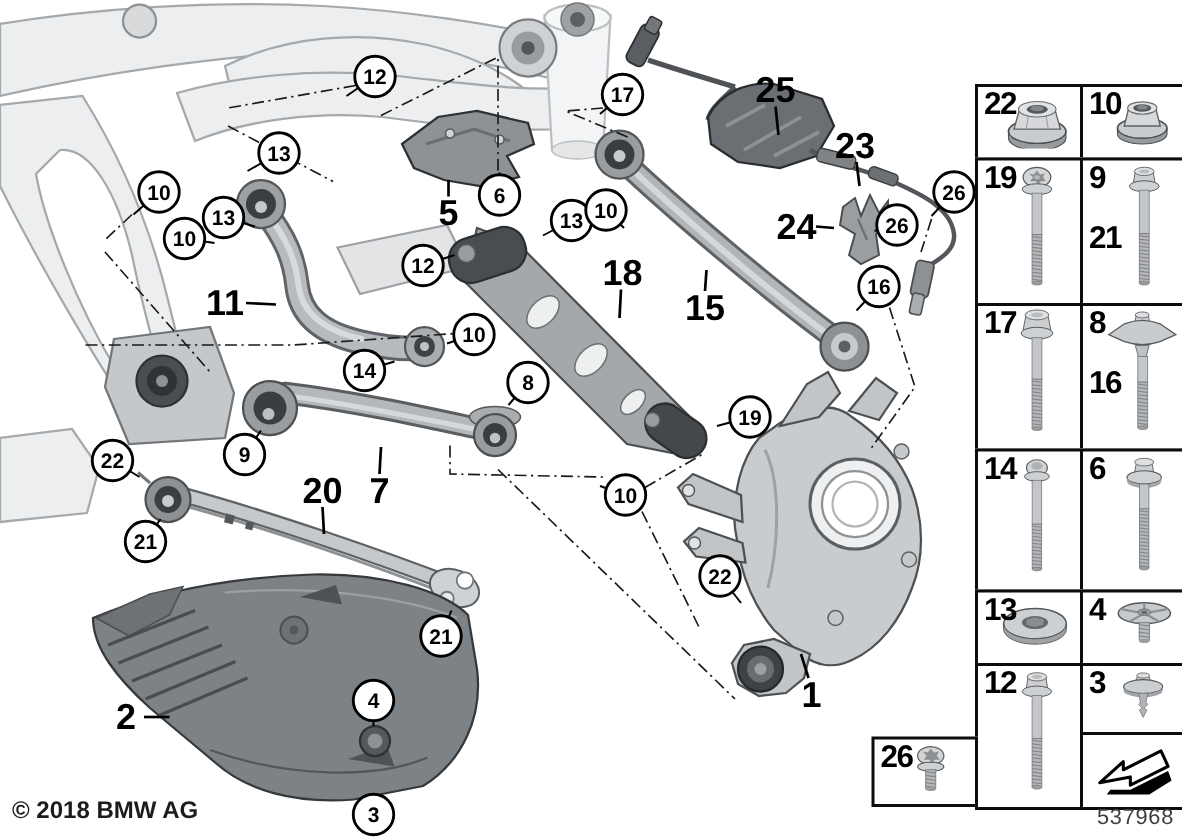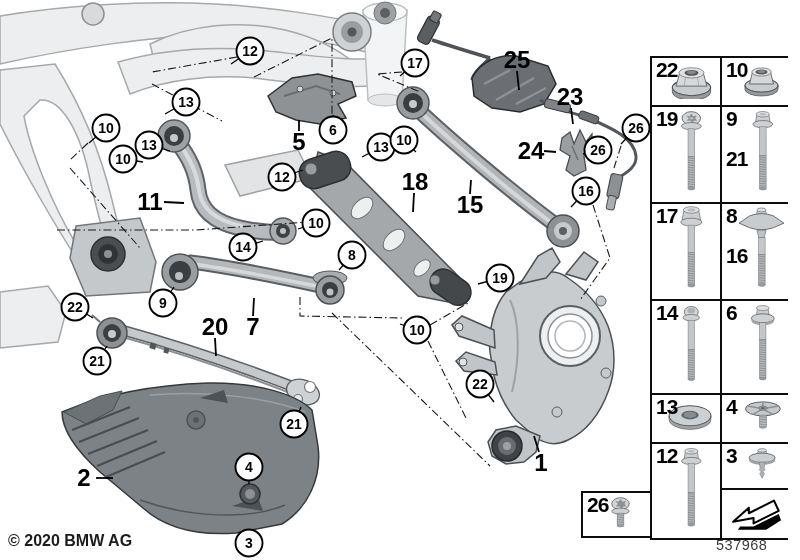--- a/index.html
+++ b/index.html
@@ -7,21 +7,21 @@
          font-family:"Liberation Sans",sans-serif;}
   svg{display:block;}
   #diagram{position:absolute;left:0;top:0;}
   .cell{position:absolute;border:2px solid #0d0d0d;background:#fff;box-sizing:border-box;}
   .cell-label{position:absolute;left:4px;top:0px;font-weight:bold;font-size:21px;
               color:#000;letter-spacing:-1px;line-height:1.15;z-index:2;}
   .cell-label.second{top:auto;}
   .fx{position:absolute;left:10px;top:2px;width:calc(100% - 12px);height:calc(100% - 8px);}
   .fx-full{position:absolute;left:2px;top:2px;width:calc(100% - 4px);height:calc(100% - 4px);}
   .copyright{position:absolute;left:8px;top:532px;font-size:16px;font-weight:bold;color:#1c1c1c;}
-  .diagnum{position:absolute;left:716px;top:537px;width:82px;
+  .diagnum{position:absolute;left:716px;top:537px;width:82px;text-align:center;
            font-size:14.5px;color:#3c3c3c;letter-spacing:0.5px;}
   text{font-family:"Liberation Sans",sans-serif;}
 </style>
 </head>
 <body>
 
 <div class="stage">
 
   <svg id="diagram" width="800" height="560" viewBox="0 0 800 560">
 
@@ -642,15 +642,15 @@
           <line x1="31" y1="29" x2="41" y2="30.2" stroke="#7d8083" stroke-width="1"></line>
           <line x1="31" y1="32.6" x2="41" y2="33.800000000000004" stroke="#7d8083" stroke-width="1"></line>
           <line x1="31" y1="36.2" x2="41" y2="37.400000000000006" stroke="#7d8083" stroke-width="1"></line>
           <line x1="31" y1="39.800000000000004" x2="41" y2="41.00000000000001" stroke="#7d8083" stroke-width="1"></line>
           <line x1="31" y1="43.400000000000006" x2="41" y2="44.60000000000001" stroke="#7d8083" stroke-width="1"></line>
           <ellipse cx="36" cy="46" rx="5" ry="2" fill="#9b9ea1"></ellipse>
         </svg>
       </div>
     </div>
 
-  <div class="copyright">© 2020 BMW AG</div>
+  <div class="copyright">© 2018 BMW AG</div>
   <div class="diagnum">537968</div>
 </div>
 
 </body></html>

